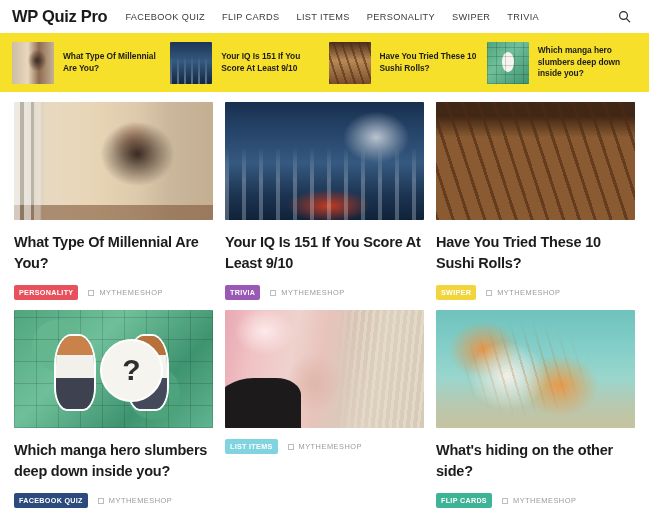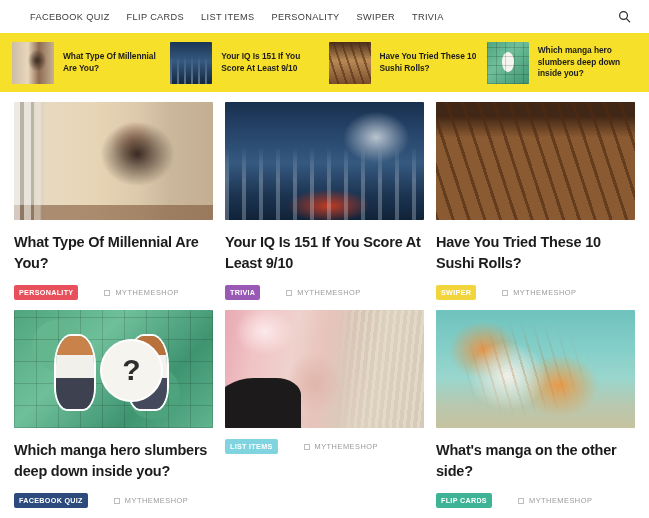--- a/index.html
+++ b/index.html
@@ -123,21 +123,21 @@
     letter-spacing:0.3px;
     color:#fff;
     padding:3px 5px 3px 5px;
     border-radius:2px;
     white-space:nowrap;
     cursor:pointer;
   }
   .author{
     display:flex;
     align-items:center;
-    margin-left:26px;
+    margin-left:10px;
     font-size:7.4px;
     letter-spacing:0.5px;
     color:#9a9a9a;
     white-space:nowrap;
   }
   .author-icon{
     width:6px;height:6px;
     border:1px solid #bdbdbd;
     margin-right:5px;
     flex:0 0 6px;
@@ -261,20 +261,21 @@
   .tk-sushi{background:linear-gradient(180deg,#4a2d1a 0%,#b98a55 44%,#7a4e2c 100%);}
   .tk-sushi::after{content:"";position:absolute;inset:0;background:repeating-linear-gradient(72deg, rgba(78,42,18,.55) 0 2px, rgba(0,0,0,0) 2px 8px);}
   .tk-manga{background:linear-gradient(135deg,#4fa57e 0%,#6fc09a 40%,#3f9470 100%);}
   .tk-manga::after{content:"";position:absolute;inset:0;background:repeating-linear-gradient(90deg, rgba(0,0,0,.16) 0 1px, rgba(0,0,0,0) 1px 9px),repeating-linear-gradient(0deg, rgba(0,0,0,.16) 0 1px, rgba(0,0,0,0) 1px 9px);}
   .tk-manga .tq{position:absolute;left:36%;top:26%;width:28%;height:46%;background:#f6f4ef;border-radius:50%;}
 </style>
 </head>
 <body>
 
 <header class="site-header">
+  <div class="logo">WP Quiz Pro</div>
 
   <nav class="nav">
     <span class="nav-item">FACEBOOK QUIZ</span>
     <span class="nav-item">FLIP CARDS</span>
     <span class="nav-item">LIST ITEMS</span>
     <span class="nav-item">PERSONALITY</span>
     <span class="nav-item">SWIPER</span>
     <span class="nav-item">TRIVIA</span>
   </nav>
 
@@ -394,21 +395,21 @@
         <span class="author-icon"></span>
         <span>MYTHEMESHOP</span>
       </span>
     </div>
   </article>
 
   <article class="card">
     <div class="card-thumb">
       <div class="img img-cat"></div>
     </div>
-    <h2 class="card-title">What's manga on the other side?</h2>
+    <h2 class="card-title">What's hiding on the other side?</h2>
     <div class="card-meta">
       <span class="badge" style="background:#3fb395">FLIP CARDS</span>
       <span class="author">
         <span class="author-icon"></span>
         <span>MYTHEMESHOP</span>
       </span>
     </div>
   </article>
 
 </main>

